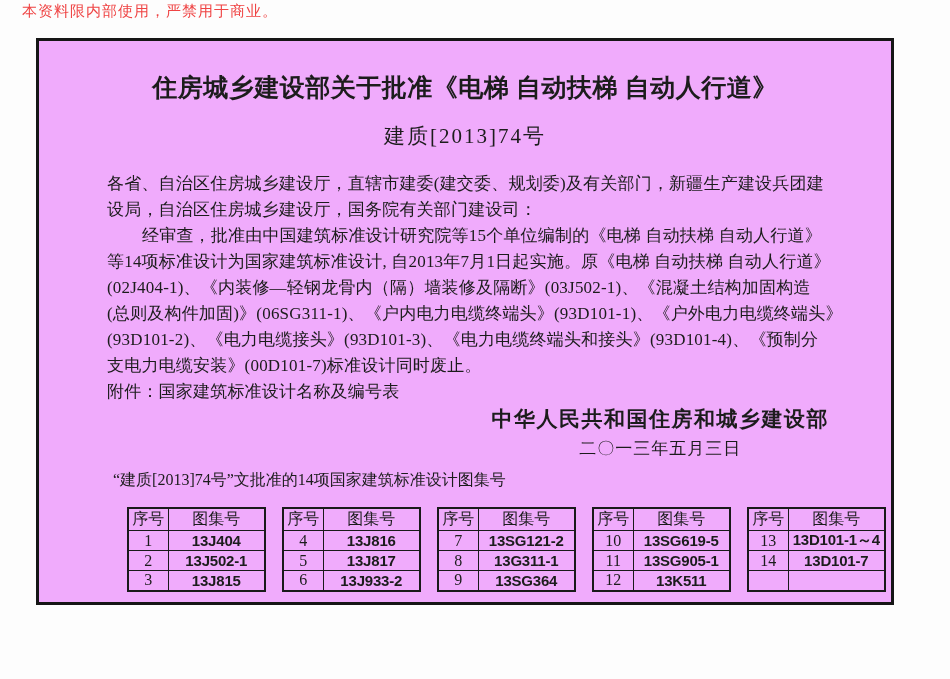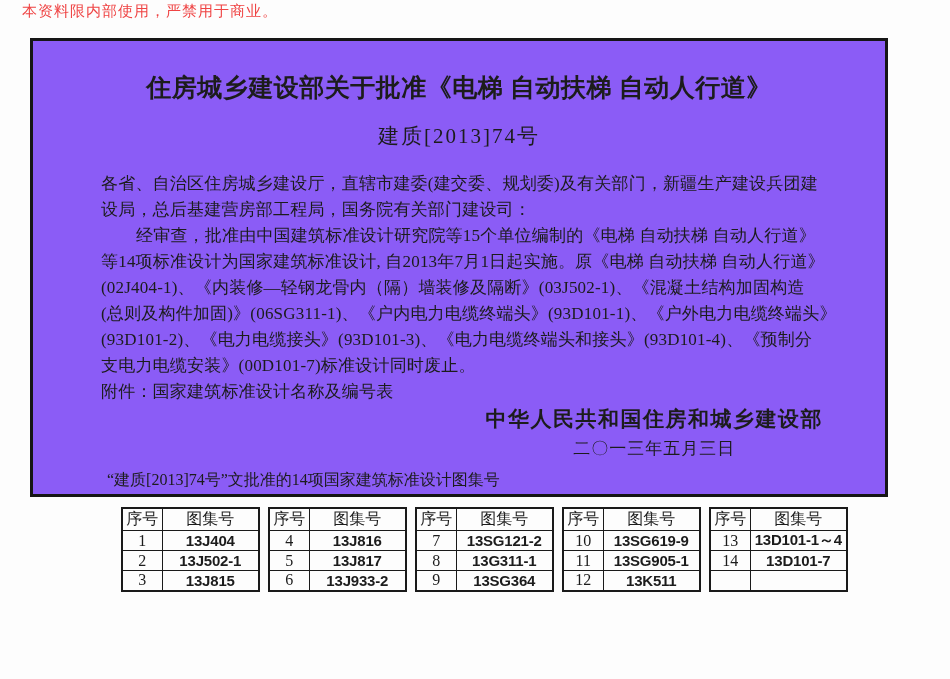--- a/index.html
+++ b/index.html
@@ -10,24 +10,24 @@
     color:#1c1c1c;
     font-family:"Liberation Serif","DejaVu Serif",serif;
     overflow:hidden;
   }
   .watermark {
     position:absolute; left:22px; top:2px;
     font-size:15px; color:#ef4444; letter-spacing:1px;
     white-space:nowrap;
   }
   .frame {
-    position:absolute; left:30px; top:38px;
-    width:858px; height:459px;
+    position:absolute; left:36px; top:38px;
+    width:858px; height:567px;
     border:3px solid #161616;
-    background:#8b5cf6;
+    background:#f0abfc;
   }
   .title {
     margin-top:28px;
     text-align:center;
     font-size:25px; font-weight:bold;
     line-height:38px;
     letter-spacing:0.5px;
   }
   .docnum {
     text-align:center;
@@ -60,21 +60,21 @@
     letter-spacing:1px;
     text-align:center;
   }
   .caption {
     margin:10px 0 16px 74px;
     font-size:16px;
     white-space:nowrap;
   }
   .tablewrap {
     display:flex;
-    gap:8px;
+    gap:16px;
     margin:8px 0 0 88px;
   }
   table.grp {
     border-collapse:collapse;
     border:2px solid #1a1a1a;
   }
   table.grp th, table.grp td {
     border:1px solid #1a1a1a;
     text-align:center;
     vertical-align:middle;
@@ -101,21 +101,21 @@
 <div class="frame">
 
   <div class="title">
     <div>住房城乡建设部关于批准《电梯 自动扶梯 自动人行道》</div>
   </div>
 
   <div class="docnum">建质[2013]74号</div>
 
   <div class="bodytext">
     <div class="body-line">各省、自治区住房城乡建设厅，直辖市建委(建交委、规划委)及有关部门，新疆生产建设兵团建</div>
-    <div class="body-line">设局，总后基建营房部工程局，国务院有关部门建设司：</div>
+    <div class="body-line">设局，自治区住房城乡建设厅，国务院有关部门建设司：</div>
     <div class="body-line indent">经审查，批准由中国建筑标准设计研究院等15个单位编制的《电梯 自动扶梯 自动人行道》</div>
     <div class="body-line">等14项标准设计为国家建筑标准设计, 自2013年7月1日起实施。原《电梯 自动扶梯 自动人行道》</div>
     <div class="body-line">(02J404-1)、《内装修—轻钢龙骨内（隔）墙装修及隔断》(03J502-1)、《混凝土结构加固构造</div>
     <div class="body-line">(总则及构件加固)》(06SG311-1)、《户内电力电缆终端头》(93D101-1)、《户外电力电缆终端头》</div>
     <div class="body-line">(93D101-2)、《电力电缆接头》(93D101-3)、《电力电缆终端头和接头》(93D101-4)、《预制分</div>
     <div class="body-line">支电力电缆安装》(00D101-7)标准设计同时废止。</div>
     <div class="body-line">附件：国家建筑标准设计名称及编号表</div>
   </div>
 
   <div class="sigblock">
@@ -191,21 +191,21 @@
       </table>
 
     <table class="grp">
       <tbody>
           <tr>
         <th class="col-seq">序号</th>
         <th class="col-code">图集号</th>
       </tr>
       <tr>
         <td class="seq">10</td>
-        <td class="code">13SG619-9</td>
+        <td class="code">13SG619-5</td>
       </tr>
       <tr>
         <td class="seq">11</td>
         <td class="code">13SG905-1</td>
       </tr>
       <tr>
         <td class="seq">12</td>
         <td class="code">13K511</td>
       </tr>
     </tbody>

